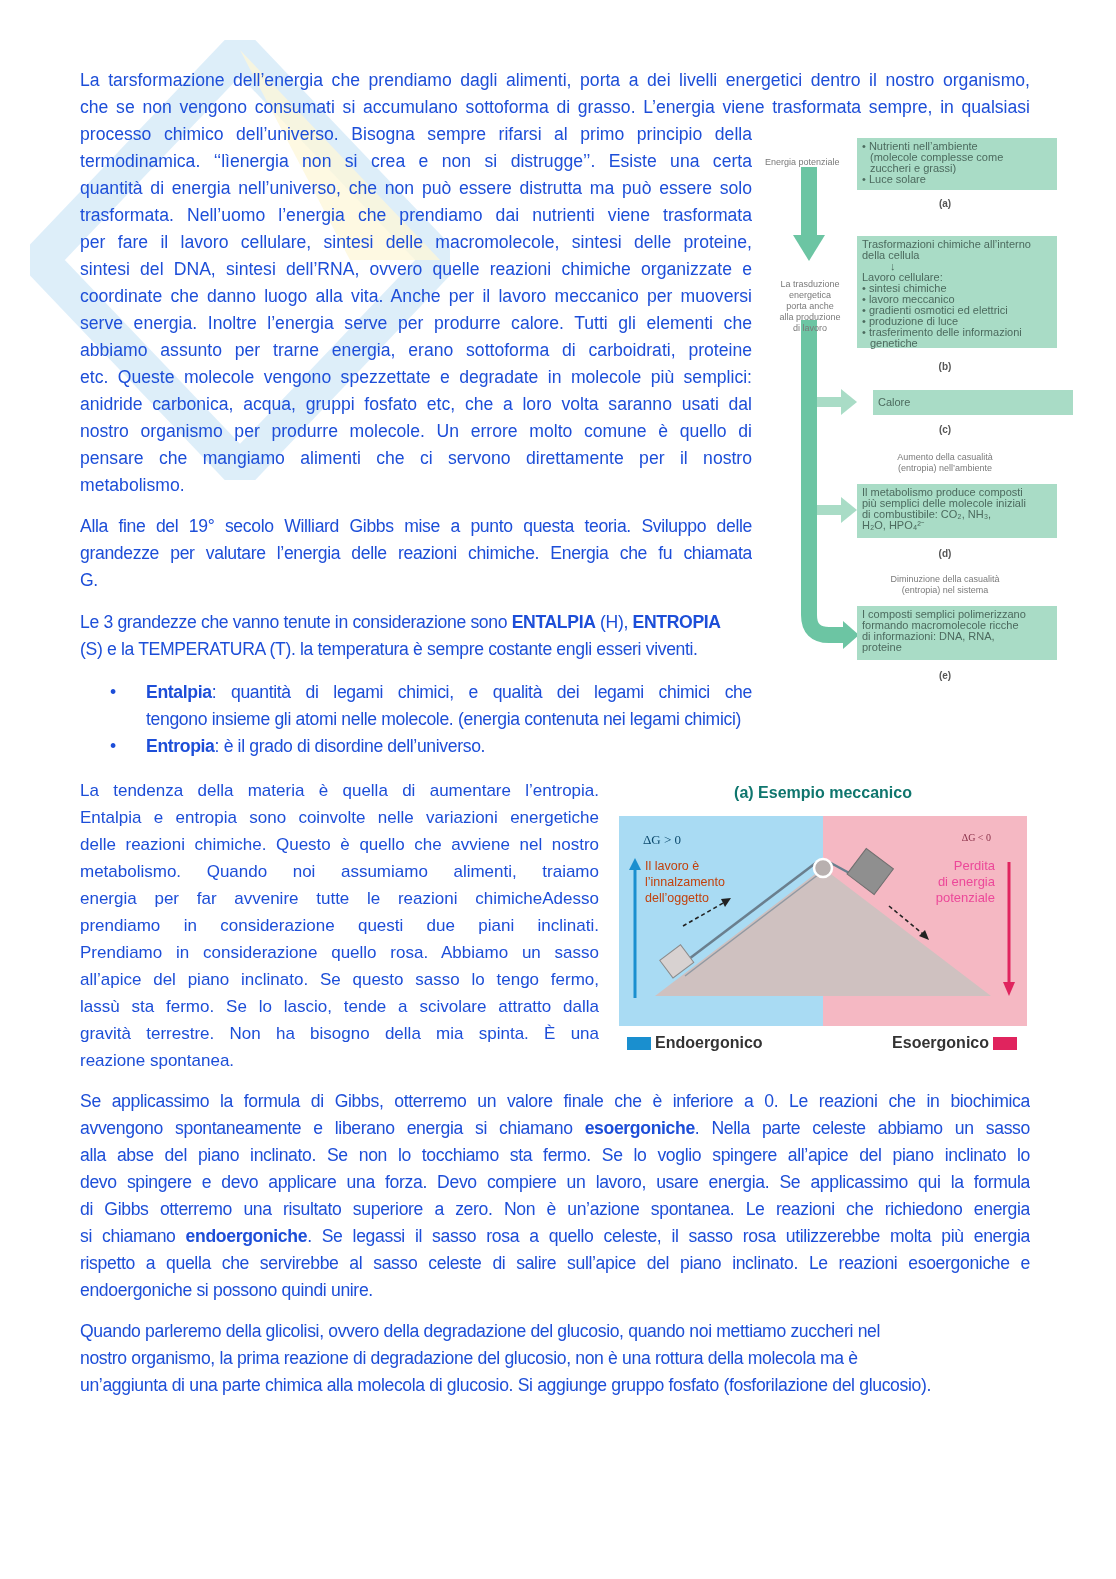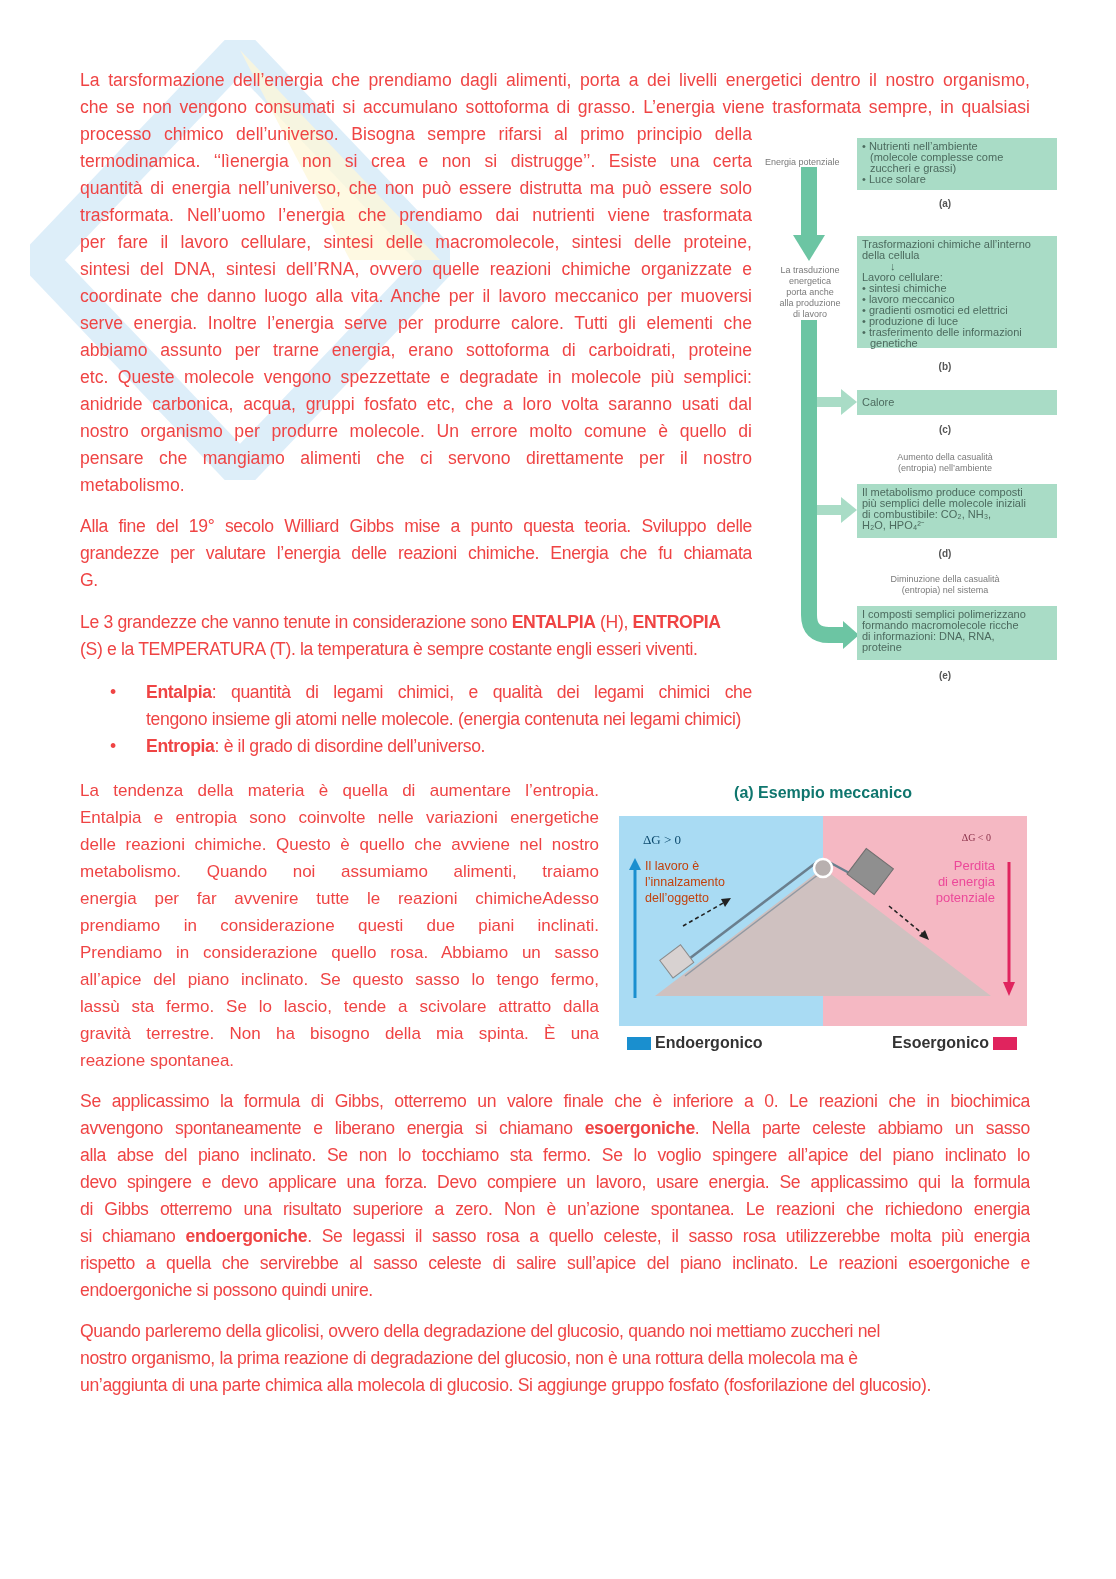--- a/index.html
+++ b/index.html
@@ -1,21 +1,21 @@
 <!DOCTYPE html>
 <html><head>
 <meta charset="utf-8">
 <style>
   * { box-sizing: border-box; margin: 0; padding: 0; }
   html, body { width: 1116px; height: 1579px; background: #ffffff; }
   body { position: relative; font-family: "Liberation Sans", sans-serif; color: #1a1a1a; overflow: hidden; }
 
   .watermark { position: absolute; left: 30px; top: 40px; width: 420px; height: 440px; opacity: 0.18; pointer-events: none; }
 
-  .txt { position: absolute; font-size: 17.6px; line-height: 27px; color: #ef4444; }
+  .txt { position: absolute; font-size: 17.6px; line-height: 27px; color: #1d4ed8; }
   .line { display: block; white-space: nowrap; }
   .jline { display: block; text-align: justify; text-align-last: justify; white-space: normal; height: 27px; overflow: hidden; }
   .cond { font-family: "Liberation Sans Narrow", "Liberation Sans", sans-serif; letter-spacing: -0.35px; }
   b { font-weight: bold; }
 
   
   .flow { position: absolute; left: 765px; top: 135px; width: 265px; height: 555px; }
   .flow .box { position: absolute; left: 92px; width: 200px; background: #a9dcc6; color: #4c6a5e; font-size: 11px; line-height: 11px; padding: 3px 5px; }
   .flow .side-label { position: absolute; color: #7a7a7a; font-size: 9px; line-height: 11px; text-align: center; }
   .flow .letter { position: absolute; left: 160px; width: 40px; text-align: center; font-size: 10px; font-weight: bold; color: #555; }
@@ -120,21 +120,21 @@
     <path d="M44,185 L44,480 Q44,500 64,500 L80,500" stroke="#6cc5a3" stroke-width="16" fill="none"></path>
     <polygon points="78,486 94,500 78,514" fill="#6cc5a3"></polygon>
 
     <rect x="52" y="262" width="28" height="10" fill="#a9dcc6"></rect>
     <polygon points="76,254 92,267 76,280" fill="#a9dcc6"></polygon>
     <rect x="52" y="370" width="28" height="10" fill="#a9dcc6"></rect>
     <polygon points="76,362 92,375 76,388" fill="#a9dcc6"></polygon>
   </svg>
 
   <div class="side-label" style="left:0; top:22px; width:95px; text-align:left;">Energia potenziale</div>
-  <div class="side-label" style="left:5px; top:130px; width:80px;">
+  <div class="side-label" style="left:5px; top:144px; width:80px;">
     <div>La trasduzione</div>
     <div>energetica</div>
     <div>porta anche</div>
     <div>alla produzione</div>
     <div>di lavoro</div>
   </div>
 
   <div class="box" style="top:3px; height:52px;">
     <div>• Nutrienti nell’ambiente</div>
     <div style="padding-left:8px;">  (molecole complesse come</div>
@@ -150,21 +150,21 @@
     <div>Lavoro cellulare:</div>
     <div>• sintesi chimiche</div>
     <div>• lavoro meccanico</div>
     <div>• gradienti osmotici ed elettrici</div>
     <div>• produzione di luce</div>
     <div>• trasferimento delle informazioni</div>
     <div style="padding-left:8px;">  genetiche</div>
   </div>
   <div class="letter" style="top:226px;">(b)</div>
 
-  <div class="box" style="top:255px; height:25px; line-height:18px;">
+  <div class="box" style="top:255px; height:25px; line-height:18px;margin-left:16px;">
     <div>Calore</div>
   </div>
   <div class="letter" style="top:289px;">(c)</div>
 
   <div class="mid-label" style="top:317px;">
     <div>Aumento della casualità</div>
     <div>(entropia) nell’ambiente</div>
   </div>
 
   <div class="box" style="top:349px; height:54px;">

